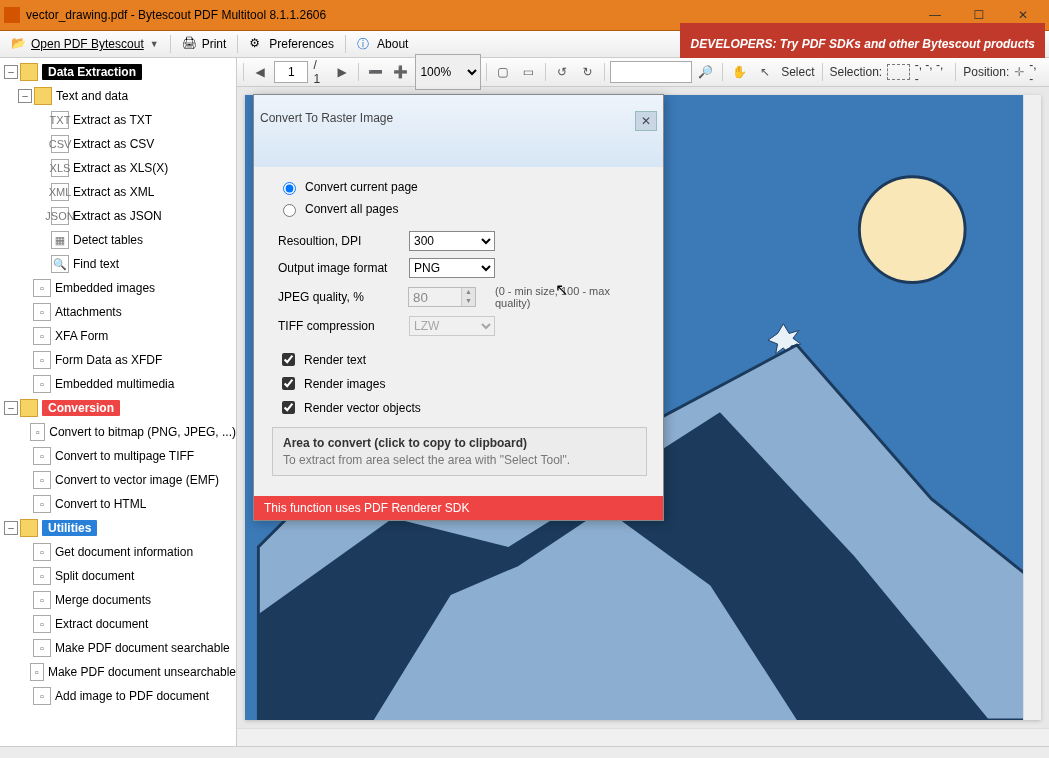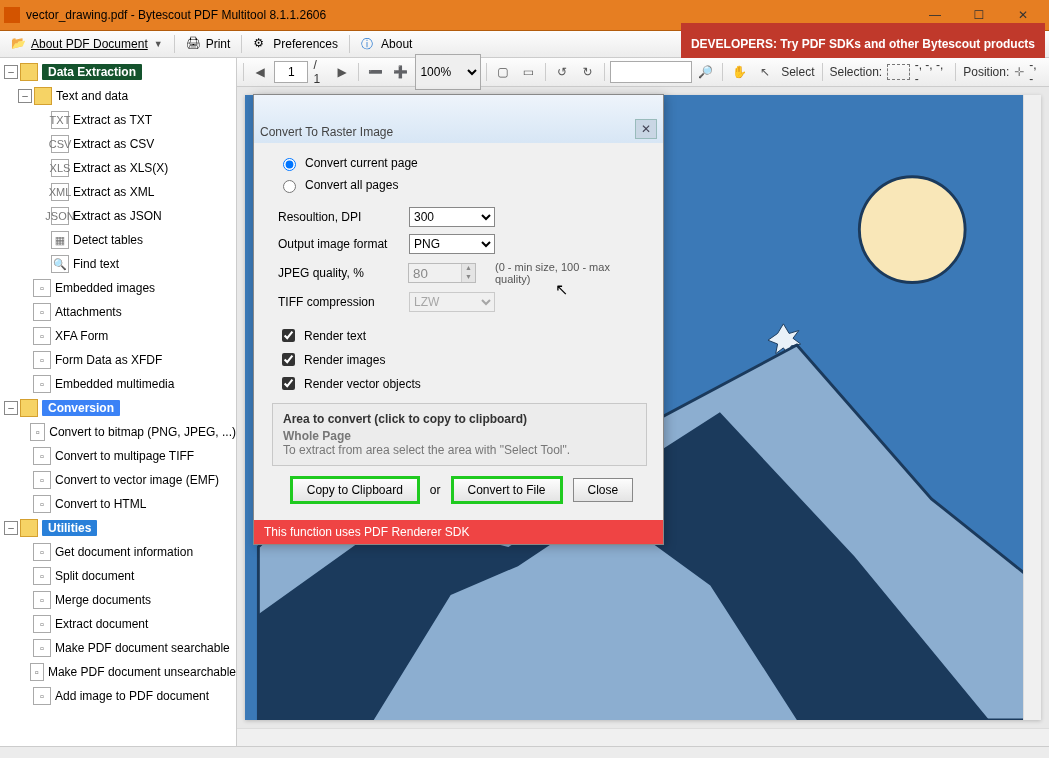--- a/index.html
+++ b/index.html
@@ -6,52 +6,52 @@
 .titlebar{height:30px;background:#e67e22;display:flex;align-items:center;padding:0 4px;border-bottom:1px solid #b35c0d}
 .titlebar .app-icon{width:16px;height:16px;background:#d35400;margin-right:6px}
 .titlebar .title{flex:1;font-size:12px;color:#000}
 .win-btns{display:flex}
 .win-btn{width:44px;height:28px;display:flex;align-items:center;justify-content:center;font-family:Arial;color:#333}
 .menubar{height:26px;background:linear-gradient(#fdfdfd,#ececec);border-bottom:1px solid #ccc;display:flex;align-items:center;padding:0 4px;gap:2px}
 .mb-item{display:flex;align-items:center;gap:4px;padding:2px 6px;border:1px solid transparent;border-radius:2px}
 .mb-icon{width:16px;height:16px;display:inline-block}
 .mb-sep{width:1px;height:18px;background:#ccc;margin:0 2px}
 .mb-dd{font-size:9px;color:#555;margin-left:2px}
-.dev-banner{margin-left:auto;height:100%;display:flex;align-items:center;background:#c0392b;color:#fff;font-weight:bold;padding:8px 10px;font-size:12px}
+.dev-banner{margin-left:auto;height:100%;display:flex;align-items:center;background:#c0392b;color:#fff;font-weight:bold;font-style:italic;padding:8px 10px;font-size:12px}
 .main{display:flex;height:calc(758px - 30px - 26px - 14px)}
 .sidebar{width:236px;border-right:1px solid #ccc;overflow-y:auto;overflow-x:hidden;background:#fff;padding-top:2px}
 .tree ul{list-style:none;margin:0;padding:0}
 .tree li{white-space:nowrap}
 .tree .row{display:flex;align-items:center;height:24px;padding-left:4px}
 .tree .toggle{width:12px;height:12px;border:1px solid #888;display:flex;align-items:center;justify-content:center;font-size:10px;line-height:1;margin-right:2px;color:#555}
 .tree .spacer{width:15px;display:inline-block}
 .tree .ficon{width:16px;height:16px;margin-right:4px;display:inline-flex;align-items:center;justify-content:center;font-size:11px;border:1px solid #aaa;background:#fff;color:#777}
 .tree .folder{background:#f6d365;border-color:#d4a030}
 .tree .lbl{font-size:12px}
 .tree .hdr{color:#fff;font-weight:bold;padding:1px 6px;border-radius:1px}
-.tree .hdr-red{background:#14532d}
-.tree .hdr-green{background:#3b82f6}
+.tree .hdr-red{background:#000000}
+.tree .hdr-green{background:#ef4444}
 .tree .hdr-blue{background:#2980d9}
 .tree .indent-1{padding-left:18px}
 .tree .indent-2{padding-left:36px}
 .doc-area{flex:1;display:flex;flex-direction:column;background:#e8e8e8;position:relative}
 .doc-toolbar{height:28px;background:linear-gradient(#fdfdfd,#ececec);border-bottom:1px solid #ccc;display:flex;align-items:center;padding:0 4px;gap:3px;font-size:12px}
 .tb-btn{width:22px;height:22px;border:1px solid transparent;border-radius:2px;display:flex;align-items:center;justify-content:center;color:#555}
 .tb-sep{width:1px;height:18px;background:#ccc;margin:0 2px}
 .tb-input{height:18px;border:1px solid #aaa;text-align:center;font-size:12px}
 .tb-select{height:36px;border:1px solid #aaa;font-size:12px}
 .tb-lbl{color:#333;margin:0 2px}
 .canvas{flex:1;margin:8px;background:#fff;box-shadow:0 1px 4px rgba(0,0,0,.2);overflow:hidden;position:relative}
 .sky{position:absolute;inset:0;background:#3b79b7}
 .statusbar{height:14px;background:#ececec;border-top:1px solid #ccc}
 .vscroll{position:absolute;right:0;top:0;bottom:0;width:17px;background:#f0f0f0;border-left:1px solid #ddd}
 .hscroll{position:absolute;left:0;right:0;bottom:0;height:17px;background:#f0f0f0;border-top:1px solid #ddd}
 
 .dialog{position:absolute;left:253px;top:94px;width:409px;background:#f0f0f0;border:1px solid #888;box-shadow:2px 2px 10px rgba(0,0,0,.25);font-size:12px}
-.dlg-title{height:40px;background:linear-gradient(#eef4fb,#d7e6f5);display:flex;align-items:flex-end;padding:4px 6px;color:#444}
+.dlg-title{height:40px;background:linear-gradient(#eef4fb,#d7e6f5);display:flex;align-items:flex-start;padding:16px 6px;color:#444}
 .dlg-title .x{margin-left:auto;width:20px;height:18px;background:#c9d6e4;color:#445;display:flex;align-items:center;justify-content:center;border:1px solid #9bb}
 .dlg-body{padding:12px 16px 8px 24px}
 .dlg-row{display:flex;align-items:center;margin-bottom:7px;gap:19px}
 .dlg-row .k{width:112px}
 .dlg-select{width:86px;height:20px;border:1px solid #888;background:#fff;font-size:12px}
 .dlg-select.dis{background:#f0f0f0;color:#888;border-color:#bbb}
 .dlg-hint{color:#555;font-size:11px}
 .dlg-chk{display:flex;align-items:center;gap:6px;margin-bottom:5px}
 .dlg-chk input{accent-color:#333}
 .dlg-area{border:1px solid #c8c8c8;background:#ececec;padding:8px 10px;margin:8px 0 12px -6px}
@@ -79,21 +79,21 @@
   <div class="win-btns">
     <div class="win-btn">—</div>
     <div class="win-btn">☐</div>
     <div class="win-btn">✕</div>
   </div>
 </div>
 
 <div class="menubar">
   <div class="mb-item">
     <span class="mb-icon">📂</span>
-    <span style="text-decoration:underline">About PDF Document</span>
+    <span style="text-decoration:underline">Open PDF Bytescout</span>
     <span class="mb-dd">▼</span>
   </div>
   <div class="mb-sep"></div>
   <div class="mb-item">
     <span class="mb-icon">🖨</span>
     <span>Print</span>
   </div>
   <div class="mb-sep"></div>
   <div class="mb-item">
     <span class="mb-icon">⚙</span>
@@ -402,27 +402,20 @@
         <input type="checkbox" checked="" style="">
         <span>Render images</span>
       </div>
     <div class="dlg-chk" style="margin-bottom:10px">
         <input type="checkbox" checked="" style="">
         <span>Render vector objects</span>
       </div>
 
     <div class="dlg-area">
       <div class="t">Area to convert (click to copy to clipboard)</div>
-      <div class="w">Whole Page</div>
       <div class="h">To extract from area select the area with "Select Tool".</div>
     </div>
 
-    <div class="dlg-btns">
-      <button class="hl">Copy to Clipboard</button>
-      <span>or</span>
-      <button class="hl">Convert to File</button>
-      <button>Close</button>
-    </div>
   </div>
   <div class="dlg-foot">This function uses PDF Renderer SDK</div>
 </div>
 
 <div class="cursor">↖</div>
 
 </body></html>

